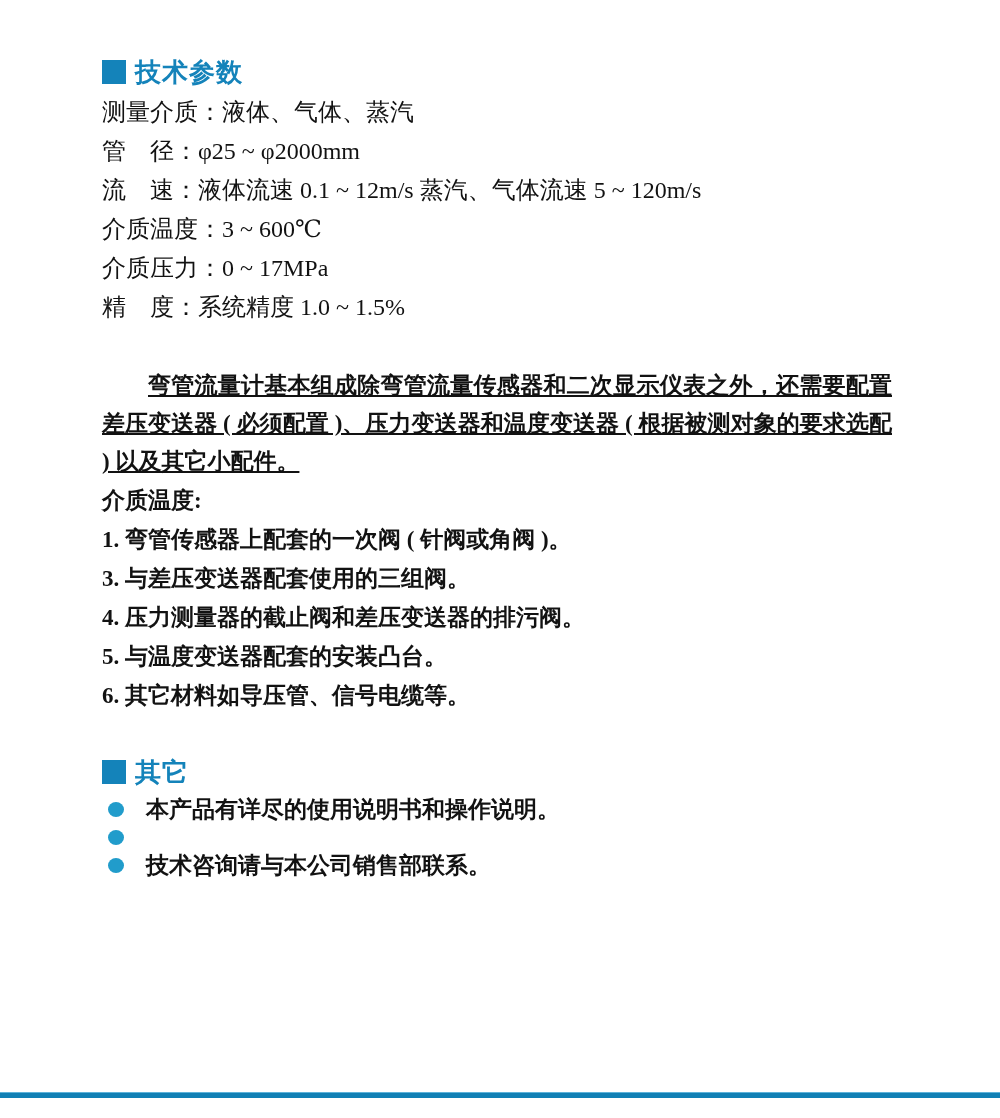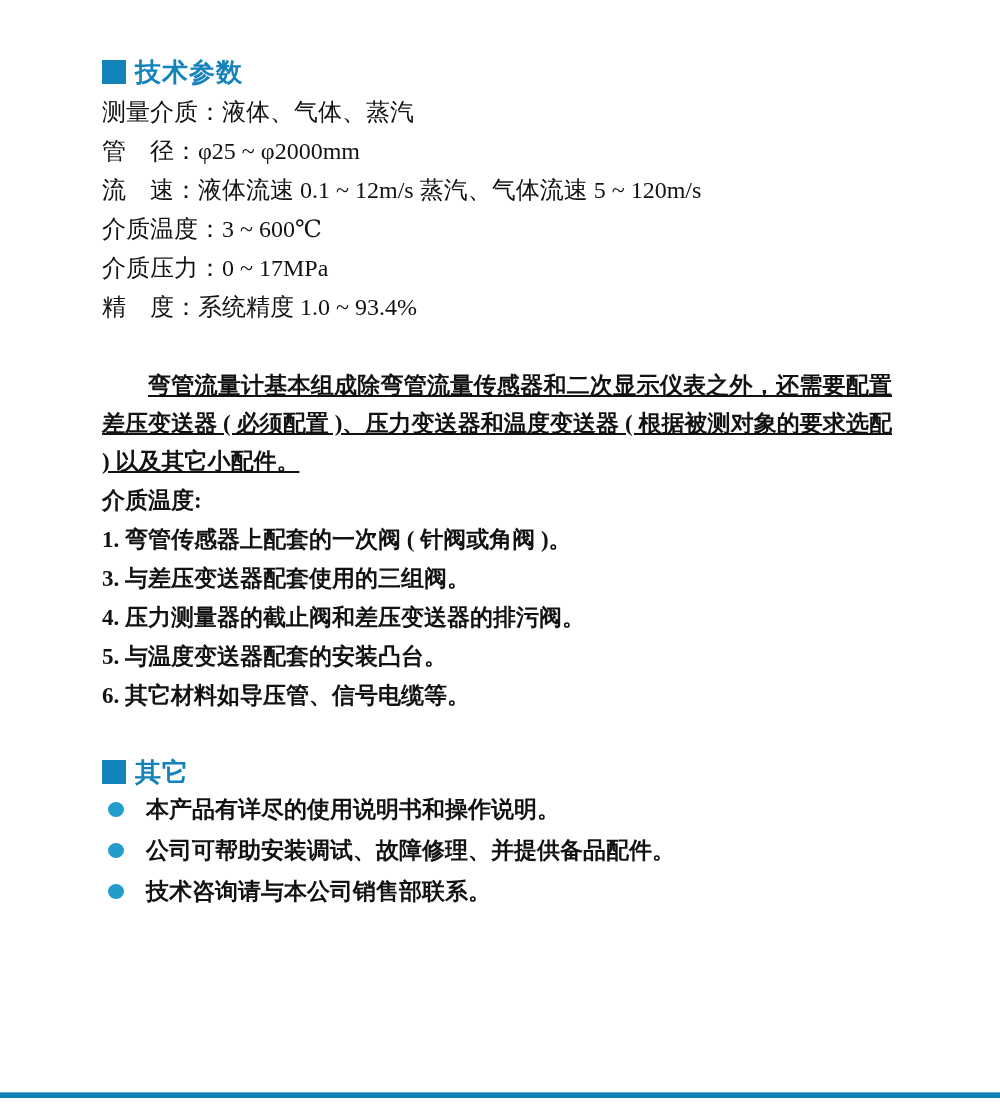--- a/index.html
+++ b/index.html
@@ -112,21 +112,21 @@
       <div class="sec-header">
         <span class="sq"></span>
         <h2 class="sec-title">技术参数</h2>
       </div>
       <div class="spec-list">
         <p class="spec-line">测量介质：液体、气体、蒸汽</p>
         <p class="spec-line">管　径：φ25 ~ φ2000mm</p>
         <p class="spec-line">流　速：液体流速 0.1 ~ 12m/s  蒸汽、气体流速 5 ~ 120m/s</p>
         <p class="spec-line">介质温度：3 ~ 600℃</p>
         <p class="spec-line">介质压力：0 ~ 17MPa</p>
-        <p class="spec-line">精　度：系统精度 1.0 ~ 93.4%</p>
+        <p class="spec-line">精　度：系统精度 1.0 ~ 1.5%</p>
       </div>
     </section>
 
     <section class="sec2">
       <p class="body-paragraph">弯管流量计基本组成除弯管流量传感器和二次显示仪表之外，还需要配置差压变送器 ( 必须配置 )、压力变送器和温度变送器 ( 根据被测对象的要求选配 ) 以及其它小配件。</p>
       <p class="subheading">介质温度:</p>
       <div class="numbered-list">
         <p class="numbered-item">1. 弯管传感器上配套的一次阀 ( 针阀或角阀 )。</p>
         <p class="numbered-item">3. 与差压变送器配套使用的三组阀。</p>
         <p class="numbered-item">4. 压力测量器的截止阀和差压变送器的排污阀。</p>
@@ -140,21 +140,20 @@
         <span class="sq"></span>
         <h2 class="sec-title">其它</h2>
       </div>
       <div class="bullet-list">
         <div class="bullet-row">
           <span class="bullet-dot"></span>
           <span class="bullet-text">本产品有详尽的使用说明书和操作说明。</span>
         </div>
         <div class="bullet-row">
           <span class="bullet-dot"></span>
-          <span class="bullet-text">公司可帮助安装调试、故障修理、并提供备品配件。</span>
         </div>
         <div class="bullet-row">
           <span class="bullet-dot"></span>
           <span class="bullet-text">技术咨询请与本公司销售部联系。</span>
         </div>
       </div>
     </section>
 
   </div>
 

